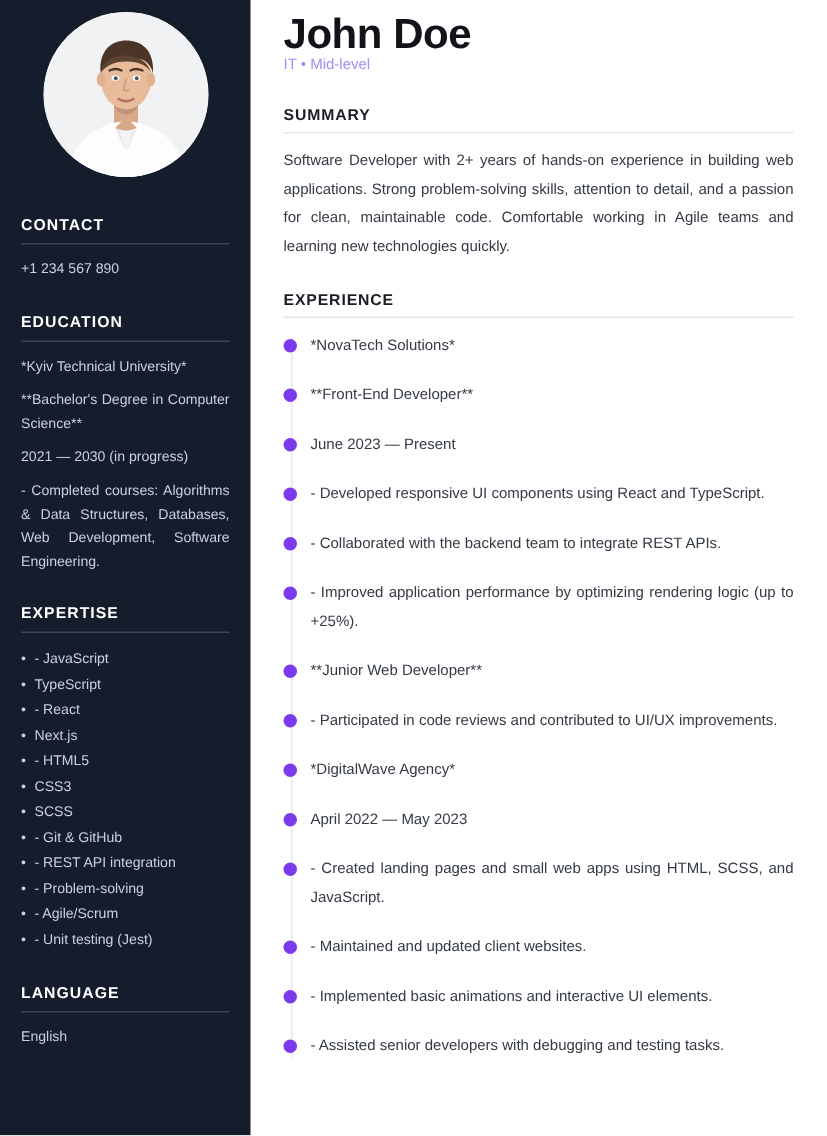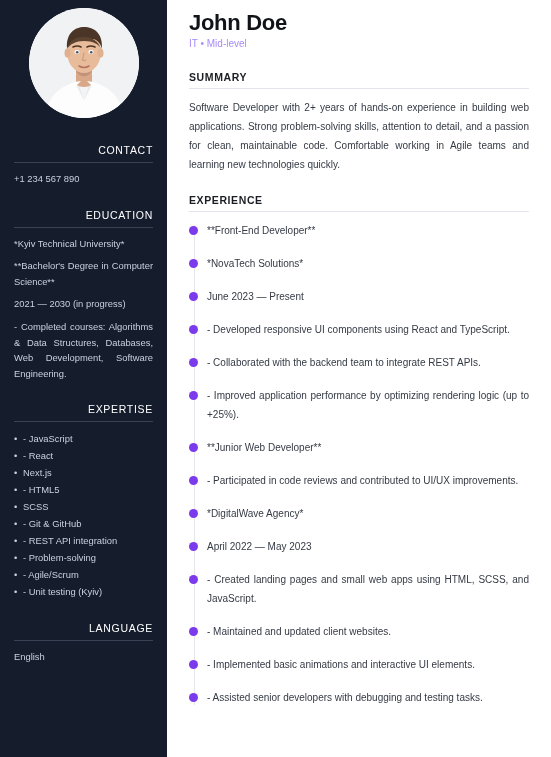--- a/index.html
+++ b/index.html
@@ -47,24 +47,23 @@
       radial-gradient(circle at 50% 118%, #f2f3f5 0 38%, rgba(242,243,245,0) 39%),
       linear-gradient(180deg, #f4f5f7 0%, #eceef1 100%);
   }
 
   .side-section { margin-top: 22px; }
   .side-section:first-of-type { margin-top: 26px; }
 
   .side-head {
     color: #ffffff;
     font-size: 10.5px;
-    font-weight: normal;
+    font-weight: bold;
     letter-spacing: 0.7px;
     padding-bottom: 6px;
-    text-align: right;
   }
   .side-rule {
     height: 1px;
     background: #3a4356;
     margin-bottom: 8px;
   }
 
   .side-text {
     color: #c9d1e0;
     font-size: 9.4px;
@@ -92,21 +91,21 @@
 
   
   .main {
     flex: 1;
     padding: 10px 22px 18px 22px;
     background: #ffffff;
   }
 
   .name {
     color: #111319;
-    font-size: 22px;
+    font-size: 28px;
     font-weight: bold;
     letter-spacing: -0.3px;
     line-height: 26px;
   }
   .subtitle {
     color: #a78bfa;
     font-size: 10px;
     line-height: 14px;
     margin-top: 1px;
   }
@@ -235,29 +234,31 @@
       <div class="side-text">**Bachelor's Degree in Computer Science**</div>
       <div class="side-text">2021 — 2030 (in progress)</div>
       <div class="side-text">- Completed courses: Algorithms &amp; Data Structures, Databases, Web Development, Software Engineering.</div>
     </section>
 
     <section class="side-section">
       <div class="side-head">EXPERTISE</div>
       <div class="side-rule"></div>
       <ul class="side-list">
         <li>- JavaScript</li>
+        <li>TypeScript</li>
         <li>- React</li>
         <li>Next.js</li>
         <li>- HTML5</li>
+        <li>CSS3</li>
         <li>SCSS</li>
         <li>- Git &amp; GitHub</li>
         <li>- REST API integration</li>
         <li>- Problem-solving</li>
         <li>- Agile/Scrum</li>
-        <li>- Unit testing (Kyiv)</li>
+        <li>- Unit testing (Jest)</li>
       </ul>
     </section>
 
     <section class="side-section">
       <div class="side-head">LANGUAGE</div>
       <div class="side-rule"></div>
       <div class="side-text">English</div>
     </section>
 
   </aside>
@@ -270,22 +271,22 @@
     <section class="main-section">
       <div class="main-head">SUMMARY</div>
       <div class="main-rule"></div>
       <p class="summary-text">Software Developer with 2+ years of hands-on experience in building web applications. Strong problem-solving skills, attention to detail, and a passion for clean, maintainable code. Comfortable working in Agile teams and learning new technologies quickly.</p>
     </section>
 
     <section class="main-section">
       <div class="main-head">EXPERIENCE</div>
       <div class="main-rule"></div>
       <ul class="timeline">
+        <li class="tl-item">*NovaTech Solutions*</li>
         <li class="tl-item">**Front-End Developer**</li>
-        <li class="tl-item">*NovaTech Solutions*</li>
         <li class="tl-item">June 2023 — Present</li>
         <li class="tl-item">- Developed responsive UI components using React and TypeScript.</li>
         <li class="tl-item">- Collaborated with the backend team to integrate REST APIs.</li>
         <li class="tl-item">- Improved application performance by optimizing rendering logic (up to +25%).</li>
         <li class="tl-item">**Junior Web Developer**</li>
         <li class="tl-item">- Participated in code reviews and contributed to UI/UX improvements.</li>
         <li class="tl-item">*DigitalWave Agency*</li>
         <li class="tl-item">April 2022 — May 2023</li>
         <li class="tl-item">- Created landing pages and small web apps using HTML, SCSS, and JavaScript.</li>
         <li class="tl-item">- Maintained and updated client websites.</li>

